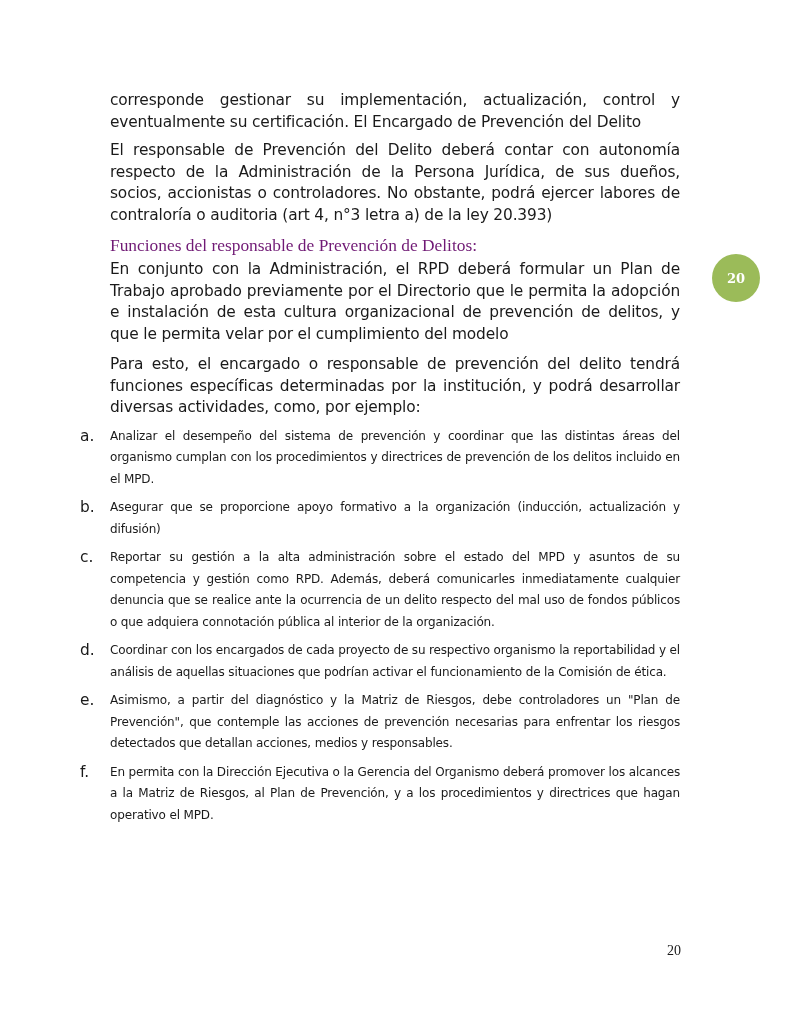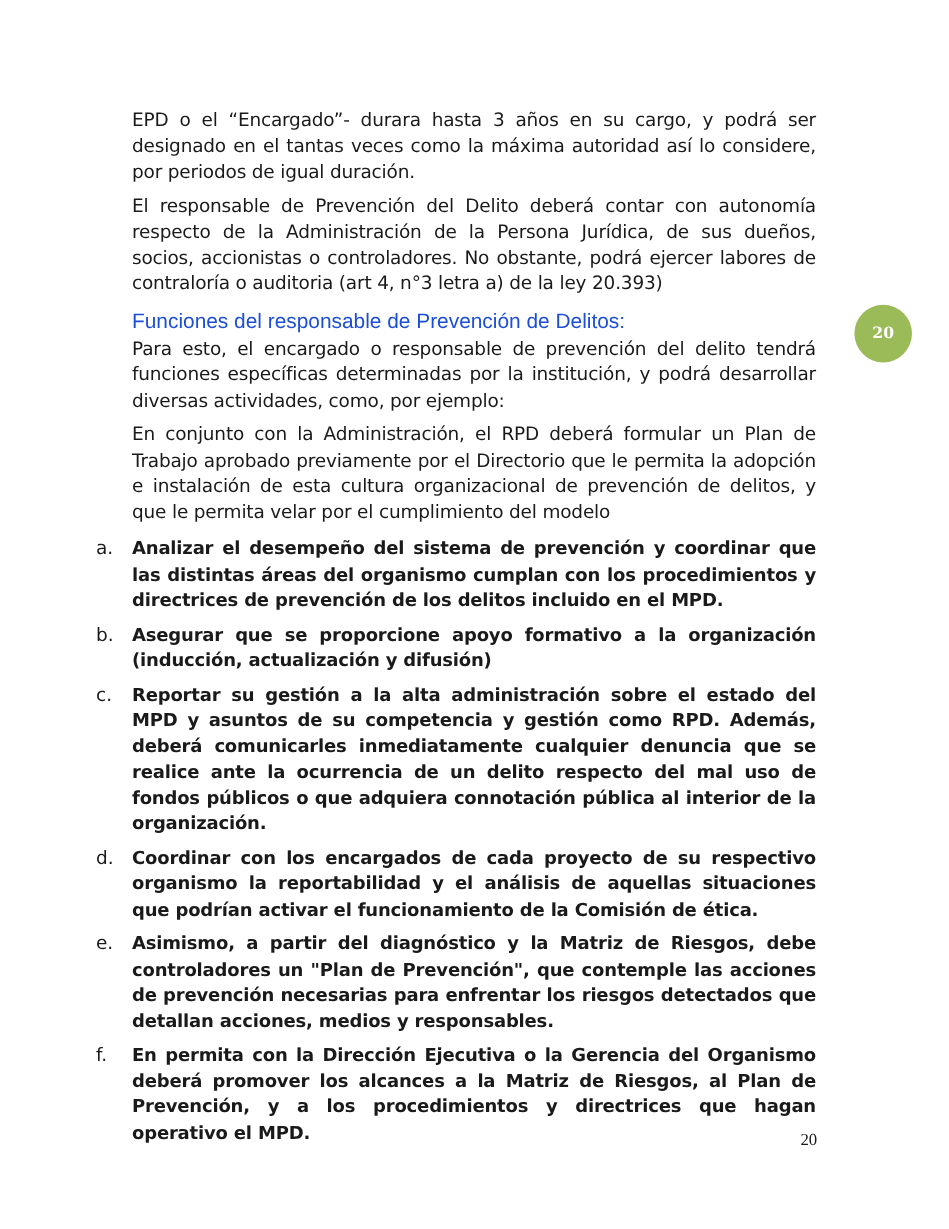--- a/index.html
+++ b/index.html
@@ -31,48 +31,47 @@
       font-size: 15.4px;
       line-height: 21.5px;
       text-align: justify;
       letter-spacing: -0.15px;
     }
     p.para.gap {
       margin-bottom: 9px;
     }
     h2.section-title {
       margin: 8px 0 3px 0;
-      font-family: Liberation Sans, sans-serif;
+      font-family: Liberation Serif, serif;
       font-weight: normal;
       font-size: 17.4px;
       line-height: 22px;
-      color: #1d4ed8;
+      color: #701a75;
     }
     ol.func-list {
       list-style: none;
       margin: 4px 0 0 -30px;
       padding: 0;
       width: 600px;
     }
     ol.func-list li {
       display: flex;
       margin-bottom: 7px;
     }
     ol.func-list li .marker {
       flex: 0 0 30px;
       font-size: 15.4px;
       line-height: 21.5px;
     }
     ol.func-list li .item-text {
       flex: 1;
-      font-size: 15px;
+      font-size: 12px;
       line-height: 21.5px;
       text-align: justify;
       letter-spacing: -0.15px;
-      font-weight: bold;
     }
     .page-badge {
       position: absolute;
       left: 712px;
       top: 254px;
       width: 48px;
       height: 48px;
       border-radius: 50%;
       background: #9bbb59;
       color: #ffffff;
@@ -95,27 +94,27 @@
 </head>
 <body>
 
 <div class="page">
 
   <div class="page-badge" style="background: rgb(155, 187, 89);">
     <span>20</span>
   </div>
 
   <div class="content">
-    <p class="para">EPD o el “Encargado”- durara hasta 3 años en su cargo, y podrá ser designado en el tantas veces como la máxima autoridad así lo considere, por periodos de igual duración.</p>
+    <p class="para">corresponde gestionar su implementación, actualización, control y eventualmente su certificación. El Encargado de Prevención del Delito</p>
     <p class="para">El responsable de Prevención del Delito deberá contar con autonomía respecto de la Administración de la Persona Jurídica, de sus dueños, socios, accionistas o controladores. No obstante, podrá ejercer labores de contraloría o auditoria (art 4, n°3 letra a) de la ley 20.393)</p>
 
     <h2 class="section-title">Funciones del responsable de Prevención de Delitos:</h2>
 
+    <p class="para gap">En conjunto con la Administración, el RPD deberá formular un Plan de Trabajo aprobado previamente por el Directorio que le permita la adopción e instalación de esta cultura organizacional de prevención de delitos, y que le permita velar por el cumplimiento del modelo</p>
     <p class="para">Para esto, el encargado o responsable de prevención del delito tendrá funciones específicas determinadas por la institución, y podrá desarrollar diversas actividades, como, por ejemplo:</p>
-    <p class="para gap">En conjunto con la Administración, el RPD deberá formular un Plan de Trabajo aprobado previamente por el Directorio que le permita la adopción e instalación de esta cultura organizacional de prevención de delitos, y que le permita velar por el cumplimiento del modelo</p>
 
     <ol class="func-list">
       <li>
         <span class="marker">a.</span>
         <span class="item-text">Analizar el desempeño del sistema de prevención y coordinar que las distintas áreas del organismo cumplan con los procedimientos y directrices de prevención de los delitos incluido en el MPD.</span>
       </li>
       <li>
         <span class="marker">b.</span>
         <span class="item-text">Asegurar que se proporcione apoyo formativo a la organización (inducción, actualización y difusión)</span>
       </li>

